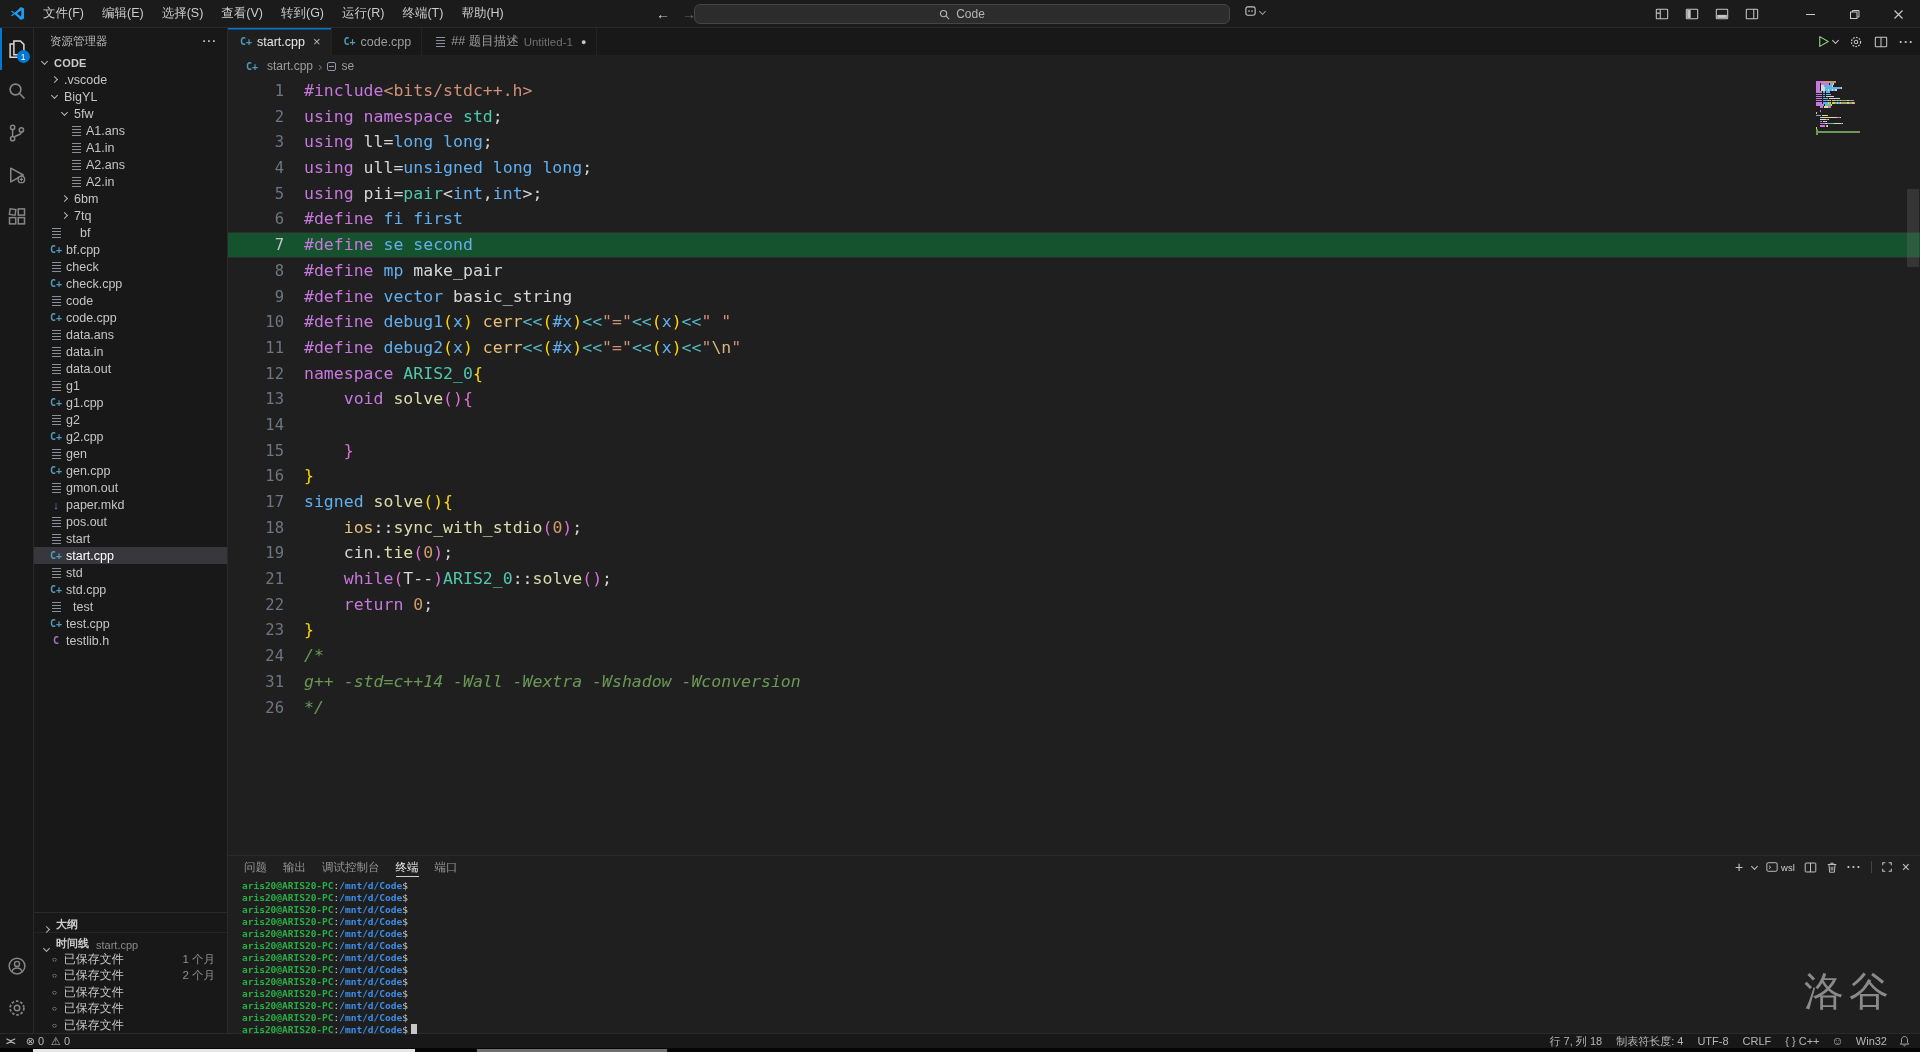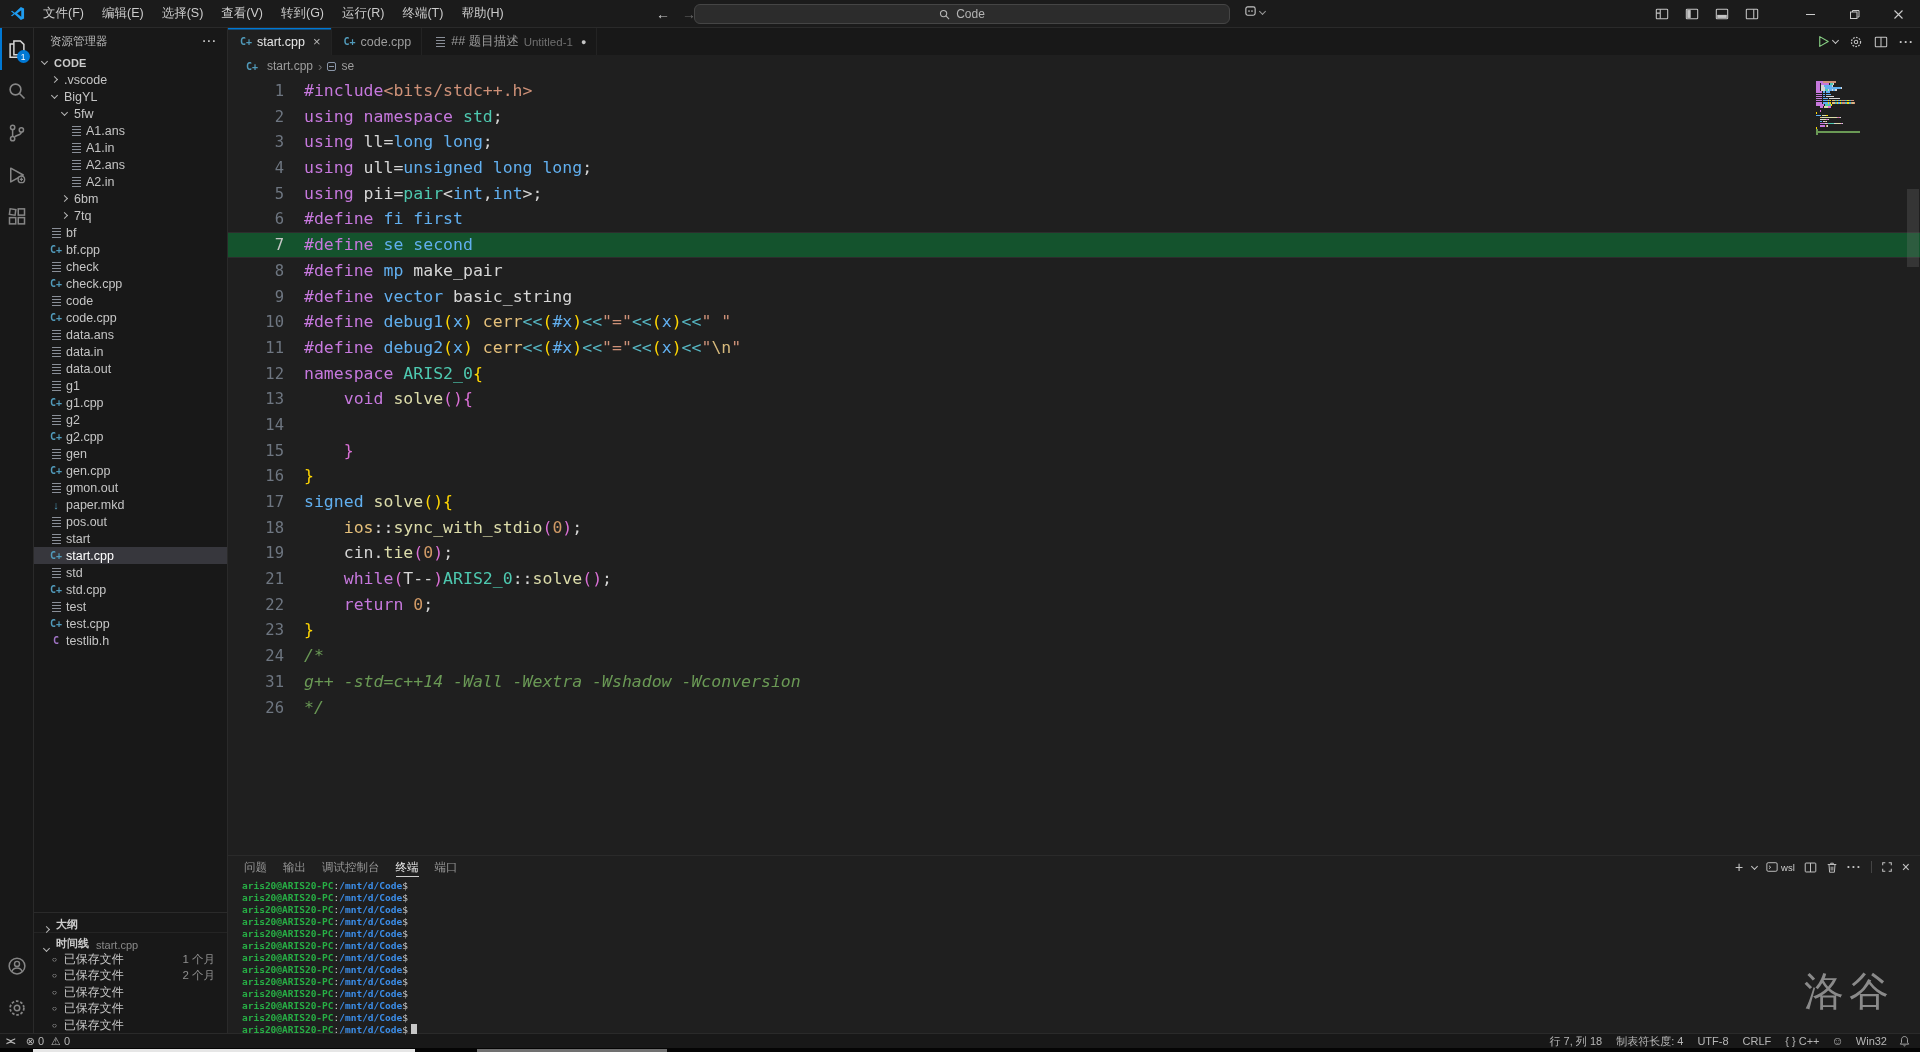--- a/index.html
+++ b/index.html
@@ -301,21 +301,21 @@
               <span>A2.in</span>
             </div>
             <div class="tree-row" style="padding-left: 24px;">
               <span class="chev"></span>
               <span>6bm</span>
             </div>
             <div class="tree-row" style="padding-left: 24px;">
               <span class="chev"></span>
               <span>7tq</span>
             </div>
-            <div class="tree-row" style="padding-left: 14px;">
+            <div class="tree-row" style="padding-left: 14px; gap: 14px;">
               <span class="fic">
                 <span class="fic-lines"></span>
               </span>
               <span>bf</span>
             </div>
             <div class="tree-row" style="padding-left: 14px;">
               <span class="fic ic-cpp">C+</span>
               <span>bf.cpp</span>
             </div>
             <div class="tree-row" style="padding-left: 14px;">
@@ -415,21 +415,21 @@
             <div class="tree-row" style="padding-left: 14px;">
               <span class="fic">
                 <span class="fic-lines"></span>
               </span>
               <span>std</span>
             </div>
             <div class="tree-row" style="padding-left: 14px;">
               <span class="fic ic-cpp">C+</span>
               <span>std.cpp</span>
             </div>
-            <div class="tree-row" style="padding-left: 14px;">
+            <div class="tree-row" style="padding-left: 14px; gap: 7px;">
               <span class="fic">
                 <span class="fic-lines"></span>
               </span>
               <span>test</span>
             </div>
             <div class="tree-row" style="padding-left: 14px;">
               <span class="fic ic-cpp">C+</span>
               <span>test.cpp</span>
             </div>
             <div class="tree-row" style="padding-left: 14px;">

